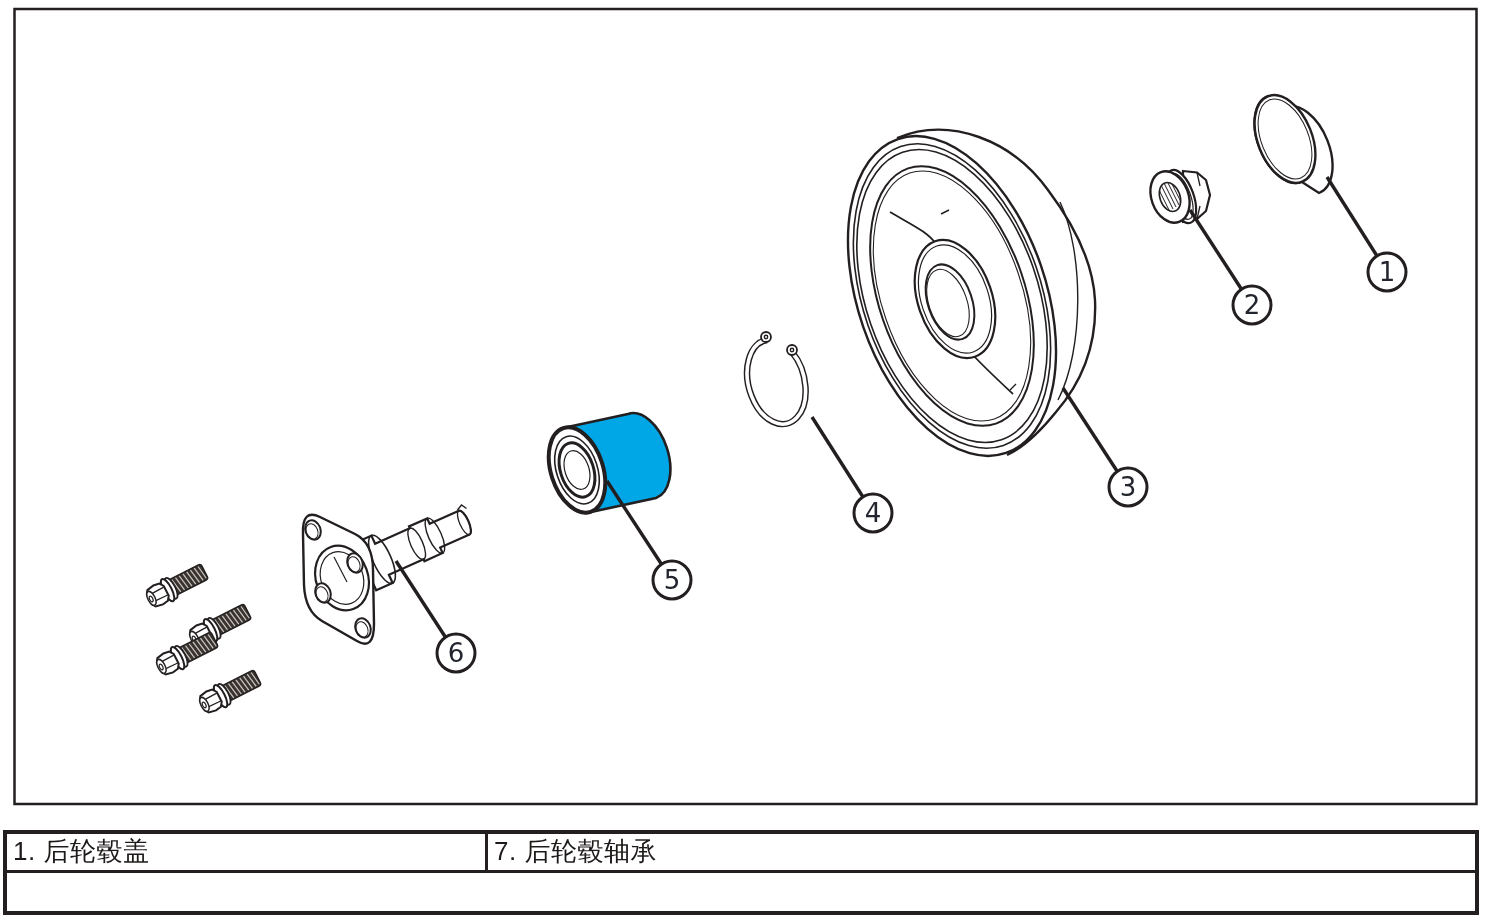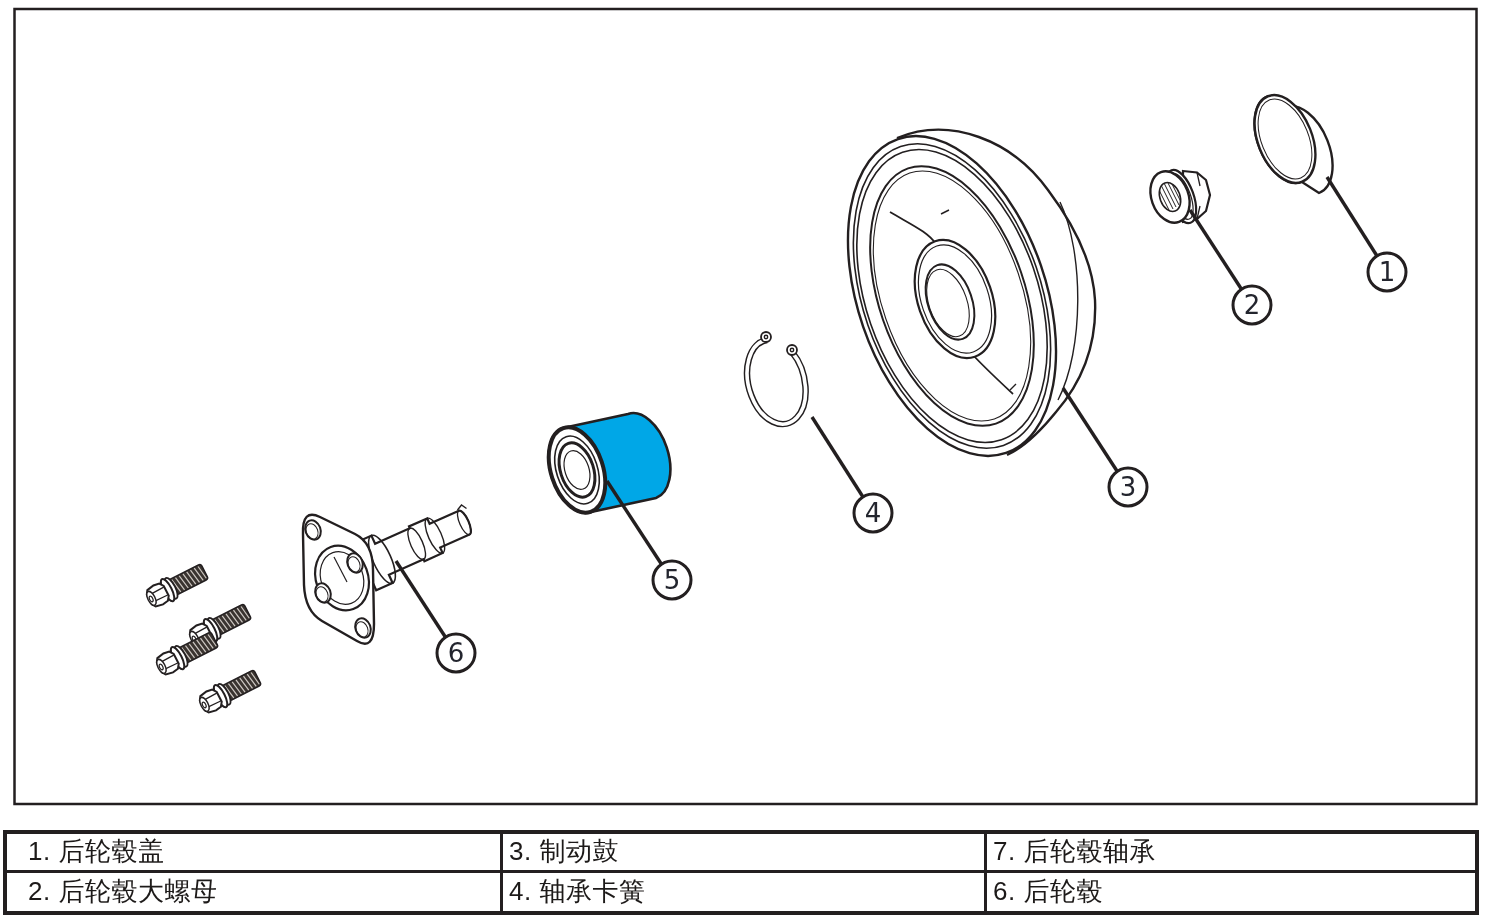--- a/index.html
+++ b/index.html
@@ -1,20 +1,20 @@
 <!DOCTYPE html>
 <html><head>
 <meta charset="utf-8">
 <style>
   html,body{margin:0;padding:0;background:#ffffff;}
   body{width:1486px;height:920px;position:relative;font-family:"Liberation Sans",sans-serif;overflow:hidden;}
   #stage{position:absolute;left:0;top:0;width:1486px;height:920px;}
   svg text.callout-num{font-family:"DejaVu Sans","Liberation Sans",sans-serif;font-size:26px;fill:#23252e;}
   .legend{position:absolute;left:3px;top:830px;width:1476px;height:85px;border:4px solid #231f20;box-sizing:border-box;background:#fff;display:grid;grid-template-rows:1fr 1fr;}
-  .legend-row{display:grid;grid-template-columns:481px 484px 1fr;min-height:0;padding-left:15px;}
+  .legend-row{display:grid;grid-template-columns:481px 484px 1fr;min-height:0;}
   .legend-row.first{border-bottom:3px solid #231f20;}
   .legend-cell{display:flex;align-items:center;padding-left:6px;font-size:26px;color:#1d1a19;letter-spacing:0.5px;white-space:nowrap;overflow:hidden;}
   .legend-cell.divider{border-right:3px solid #231f20;}
 </style>
 </head>
 <body>
 
 <div id="stage">
 <svg width="1486" height="920" viewBox="0 0 1486 920">
   <defs>
@@ -174,21 +174,15 @@
       <circle cx="456" cy="653" r="19" fill="#fff" stroke="#231f20" stroke-width="3"></circle>
       <text class="callout-num" x="456" y="662" text-anchor="middle">6</text>
     </g>
   </g>
 </svg>
 </div>
 
 <div class="legend">
   <div class="legend-row first">
     <div class="legend-cell divider">1. 后轮毂盖</div>
-    <div class="legend-cell divider">3. 制动鼓</div>
     <div class="legend-cell">7. 后轮毂轴承</div>
-  </div>
-  <div class="legend-row">
-    <div class="legend-cell divider">2. 后轮毂大螺母</div>
-    <div class="legend-cell divider">4. 轴承卡簧</div>
-    <div class="legend-cell">6. 后轮毂</div>
   </div>
 </div>
 
 </body></html>

